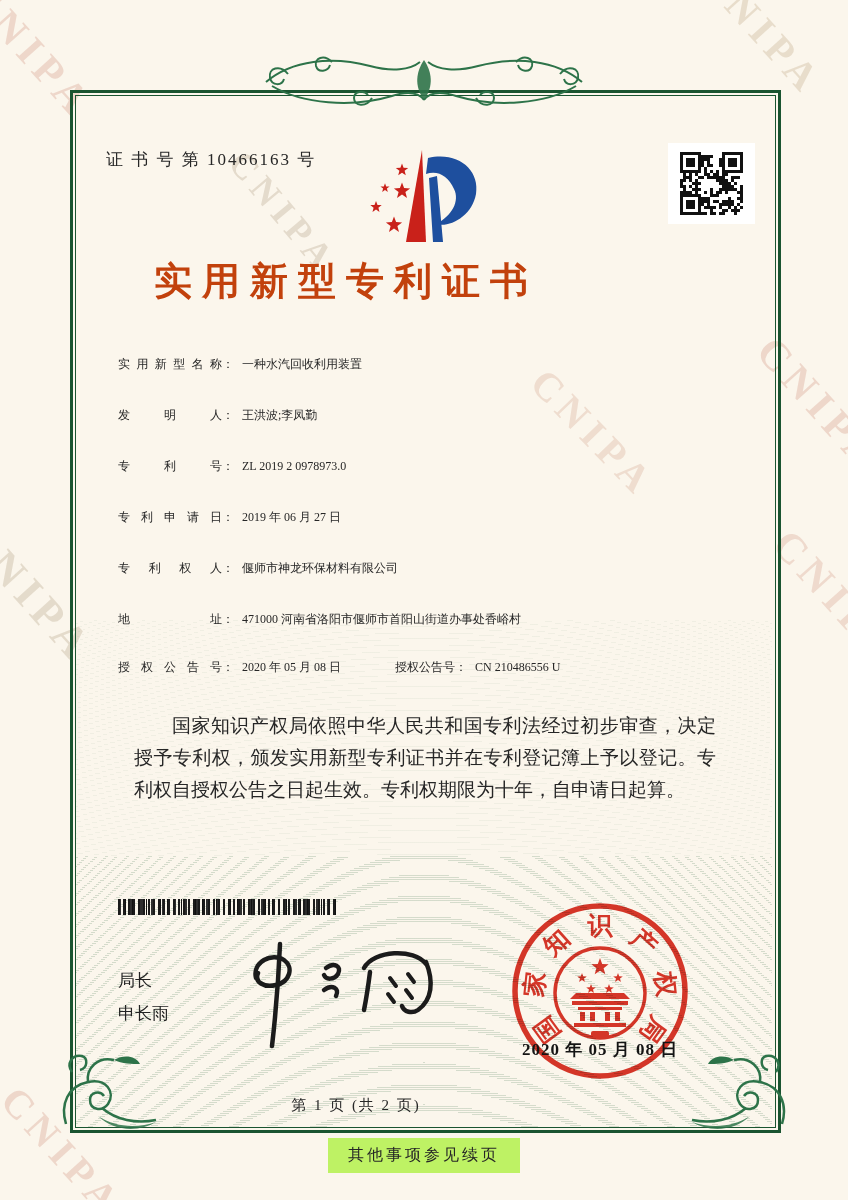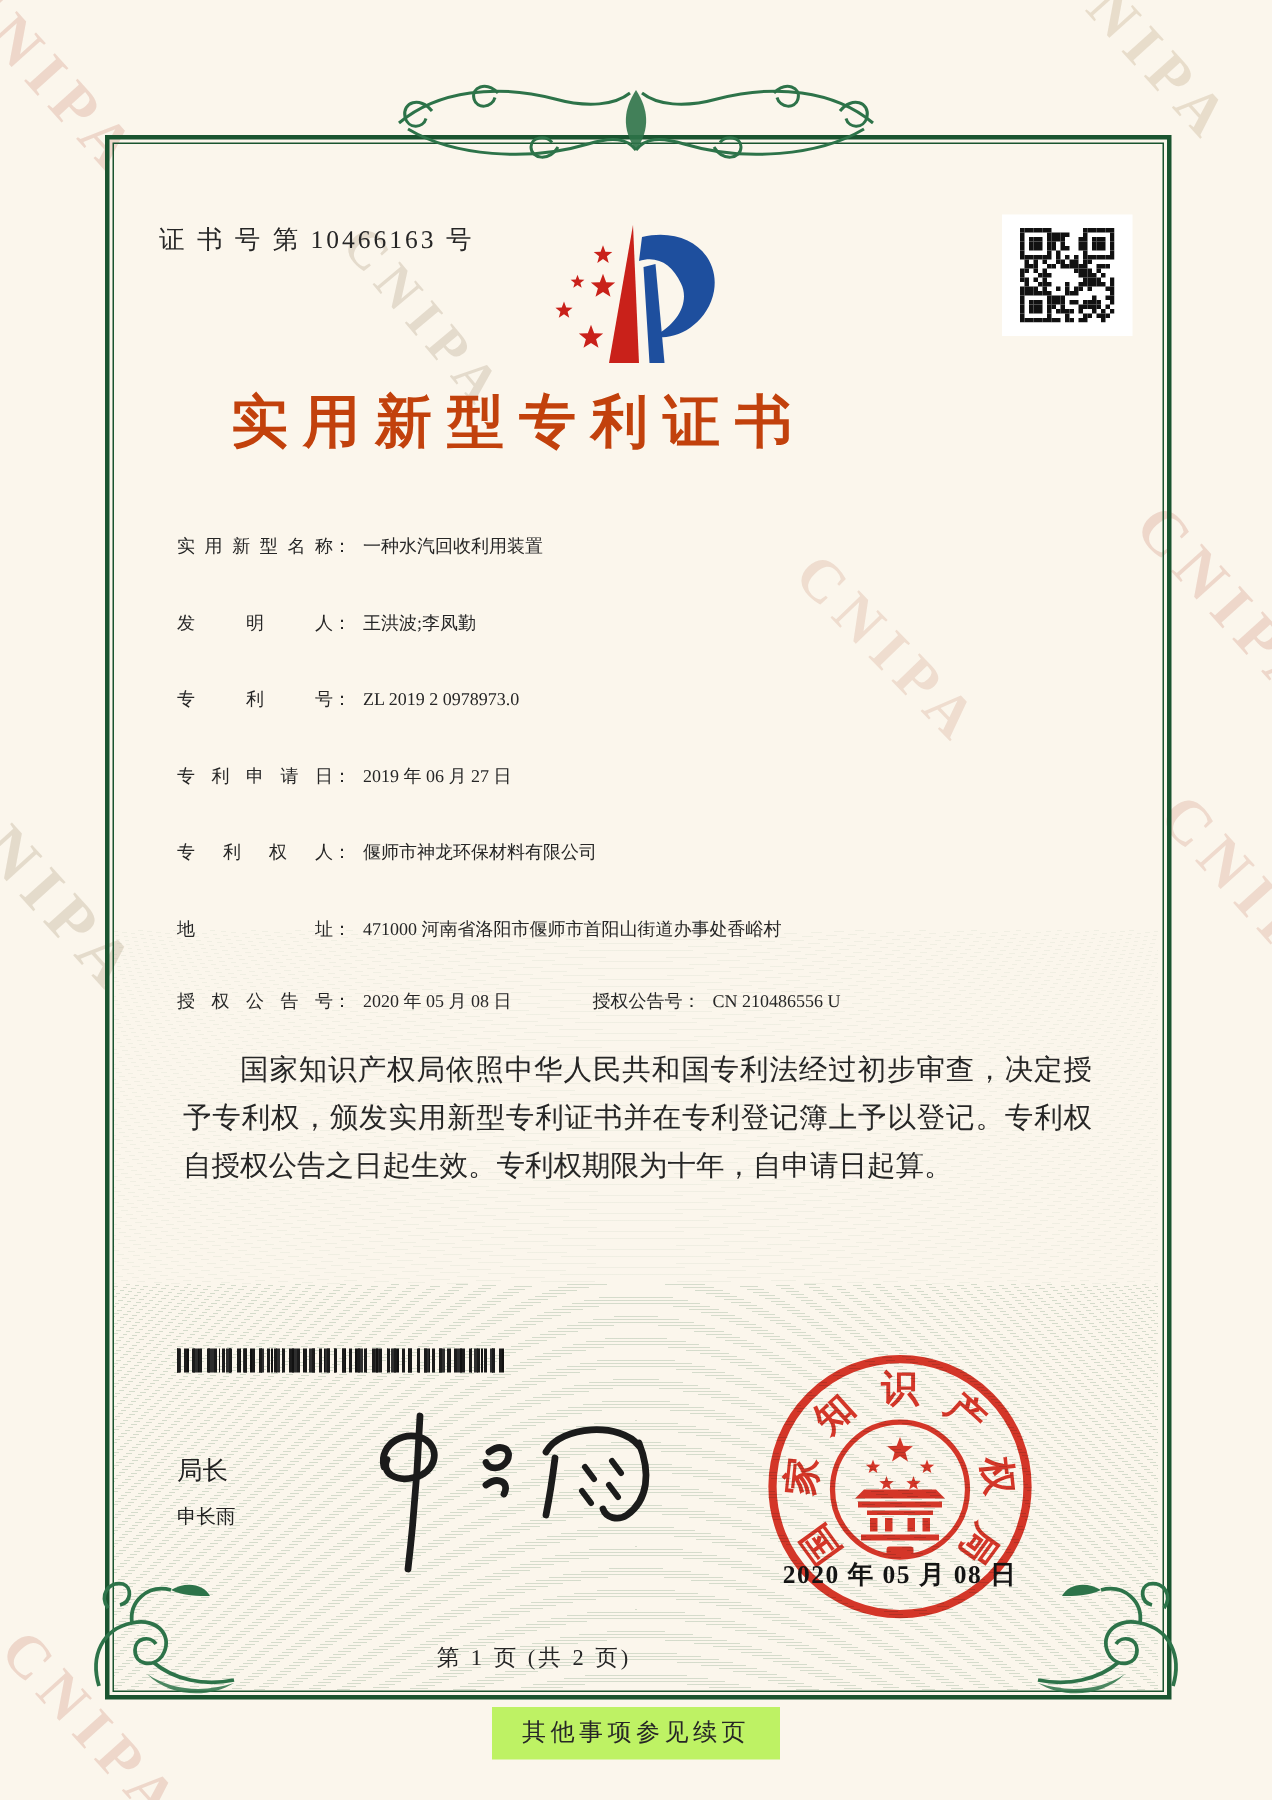--- a/index.html
+++ b/index.html
@@ -31,31 +31,31 @@
   .title{position:absolute;left:0;top:256px;width:692px;text-align:center;
          font-size:38px;font-weight:700;letter-spacing:10px;color:#c2410c;}
 
   .field-row{position:absolute;left:118px;font-size:12px;line-height:24px;white-space:nowrap;}
   .flabel{display:inline-block;width:104px;text-align:justify;text-align-last:justify;
           white-space:nowrap;vertical-align:top;}
   .fvalue{margin-left:8px;}
   .grant-no{margin-left:54px;}
 
   .legal{position:absolute;left:118px;top:694px;width:614px;font-size:19px;line-height:32px;}
-  .legal p{margin:4px;text-indent:2em;text-align:justify;}
+  .legal p{margin:16px;text-indent:2em;text-align:justify;}
 
   .barcode{position:absolute;left:118px;top:899px;width:218px;height:16px;
     background:
       repeating-linear-gradient(90deg,#1b1b1b 0 2px,rgba(0,0,0,0) 2px 5px),
       repeating-linear-gradient(90deg,#111 0 1px,rgba(0,0,0,0) 1px 7px),
       repeating-linear-gradient(90deg,#2e2e2e 0 3px,rgba(0,0,0,0) 3px 11px);}
 
   .signer-title{position:absolute;left:118px;top:969px;font-size:17px;
       font-family:"Liberation Sans",sans-serif;color:#222;}
-  .signer-name{position:absolute;left:118px;top:1002px;font-size:13px;
+  .signer-name{position:absolute;left:118px;top:1002px;font-size:17px;
       font-family:"Liberation Sans",sans-serif;color:#222;}
 
   .seal{position:absolute;left:505px;top:896px;width:190px;height:190px;
         mix-blend-mode:multiply;opacity:.93;}
   .seal-char{font-size:25px;font-weight:bold;fill:#d5281b;
         font-family:"Liberation Serif",serif;}
   .seal-date{position:absolute;left:505px;top:1038px;width:190px;text-align:center;
         font-size:17px;font-weight:600;color:#141414;letter-spacing:1px;}
 
   .page-info{position:absolute;left:0;top:1096px;width:712px;text-align:center;

